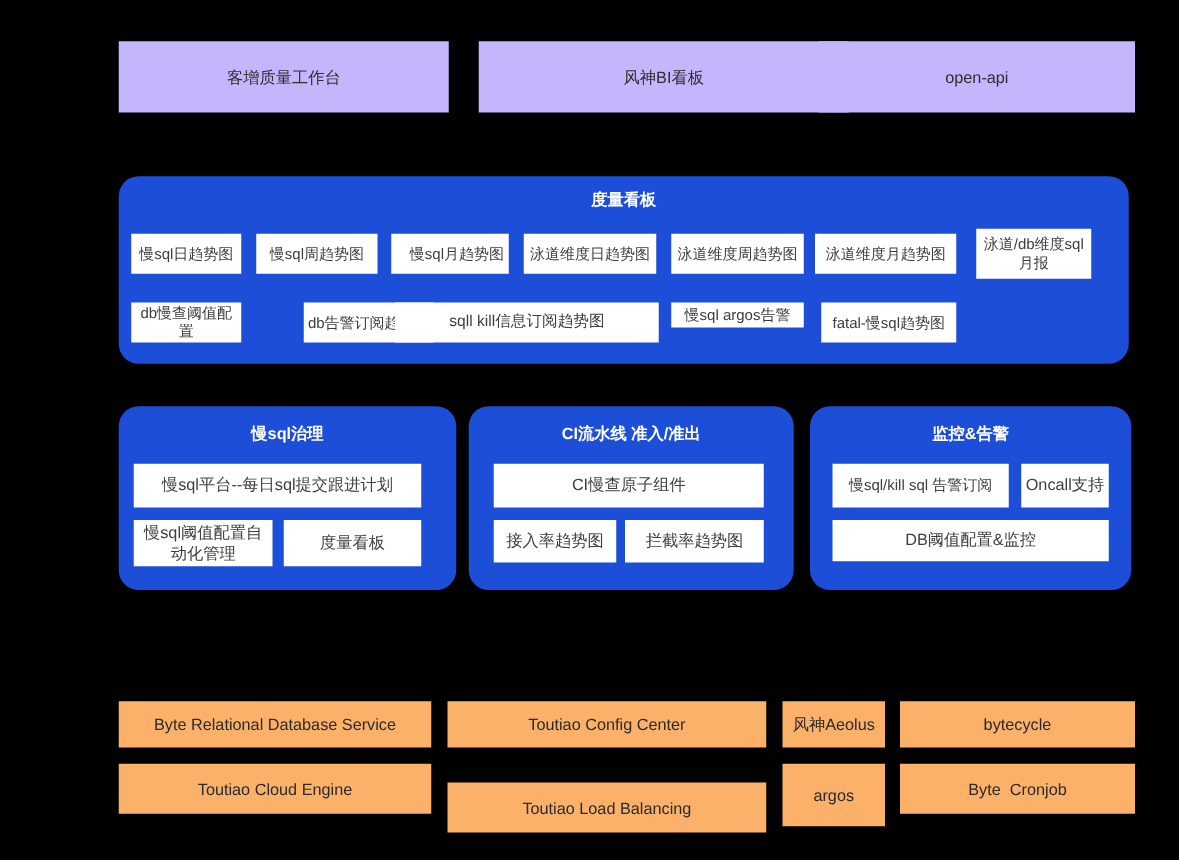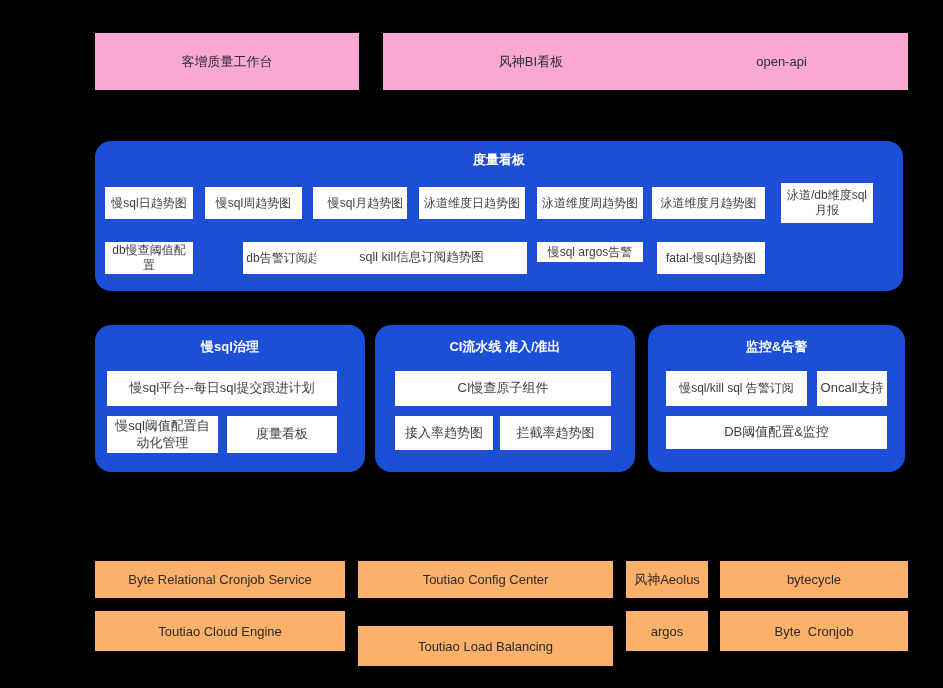--- a/index.html
+++ b/index.html
@@ -15,21 +15,21 @@
     overflow: hidden;
   }
   .abs { position: absolute; box-sizing: border-box; }
   .center {
     display: flex;
     align-items: center;
     justify-content: center;
     text-align: center;
   }
   .pink-box {
-    background: #f9a8d4;
+    background: #c4b5fd;
     color: #2e2e2e;
     font-size: 13px;
   }
   .blue-panel {
     background: #1d4ed8;
     border-radius: 16px;
   }
   .panel-title {
     position: absolute;
     left: 0; right: 0;
@@ -144,38 +144,38 @@
     </div>
     <div class="abs center white-box lg" style="left:169px; top:46px; width:70px; height:35px;">
       <span>Oncall支持</span>
     </div>
     <div class="abs center white-box lg" style="left:18px; top:91px; width:221px; height:33px;">
       <span>DB阈值配置&amp;监控</span>
     </div>
   </div>
 
   <div class="abs center orange-box" style="left:95px; top:561px; width:250px; height:37px;">
-    <span>Byte Relational Cronjob Service</span>
+    <span>Byte Relational Database Service</span>
   </div>
   <div class="abs center orange-box" style="left:358px; top:561px; width:255px; height:37px;">
     <span>Toutiao Config Center</span>
   </div>
   <div class="abs center orange-box" style="left:626px; top:561px; width:82px; height:37px;">
     <span>风神Aeolus</span>
   </div>
   <div class="abs center orange-box" style="left:720px; top:561px; width:188px; height:37px;">
     <span>bytecycle</span>
   </div>
 
   <div class="abs center orange-box" style="left:95px; top:611px; width:250px; height:40px;">
     <span>Toutiao Cloud Engine</span>
   </div>
   <div class="abs center orange-box" style="left:358px; top:626px; width:255px; height:40px;">
     <span>Toutiao Load Balancing</span>
   </div>
-  <div class="abs center orange-box" style="left:626px; top:611px; width:82px; height:40px;">
+  <div class="abs center orange-box" style="left:626px; top:611px; width:82px; height:50px;">
     <span>argos</span>
   </div>
   <div class="abs center orange-box" style="left:720px; top:611px; width:188px; height:40px;">
     <span>Byte  Cronjob</span>
   </div>
 
 </div>
 
 </body></html>

